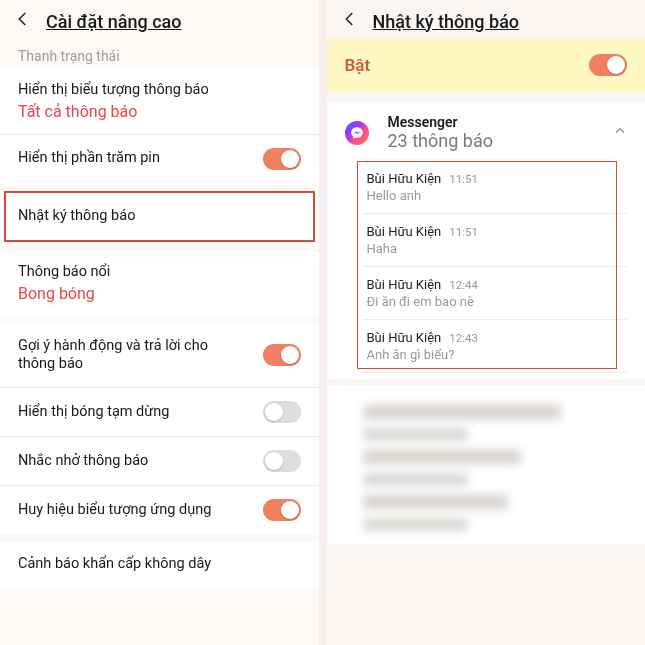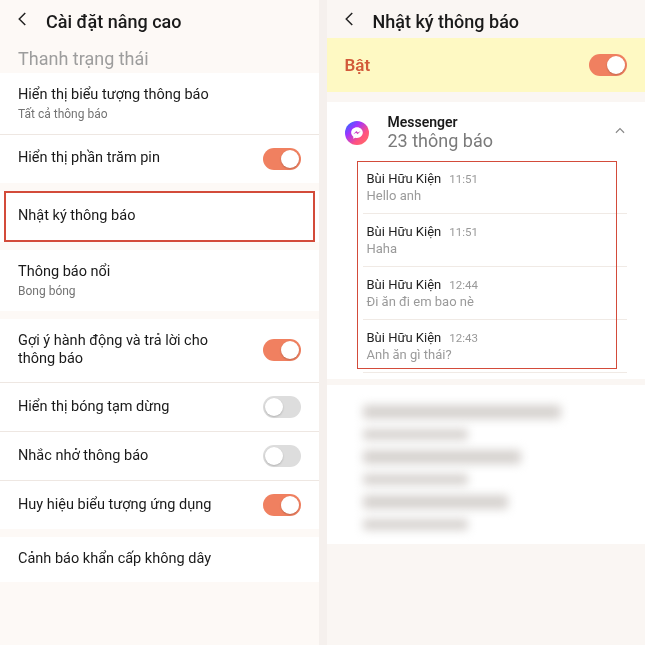--- a/index.html
+++ b/index.html
@@ -24,39 +24,40 @@
     display: flex;
     align-items: center;
     padding: 10px 14px 6px 14px;
     gap: 14px;
   }
   .back-icon svg { width: 18px; height: 18px; stroke: #222; stroke-width: 2; fill: none; }
   .header-title {
     font-size: 18px;
     font-weight: 500;
     color: #1a1a1a;
+    text-decoration: underline;
   }
   .section-label {
-    font-size: 18px;
+    font-size: 14px;
     color: #9d9d9d;
     padding: 10px 18px 4px 18px;
   }
   .row {
     background: #fff;
     padding: 13px 18px;
     border-bottom: 1px solid #eee7e2;
     display: flex;
     align-items: center;
     justify-content: space-between;
     position: relative;
   }
   .row:last-child { border-bottom: none; }
   .row-col { display: flex; flex-direction: column; gap: 2px; }
   .row-title { font-size: 14.5px; color: #1a1a1a; line-height: 1.3; }
-  .row-sub { font-size: 12px; color: #737373; }
+  .row-sub { font-size: 16px; color: #ef4444; }
   .toggle {
     width: 38px; height: 22px; border-radius: 11px; position: relative;
     background: #ddd;
     flex-shrink: 0;
   }
   .toggle.on { background: #f08060; }
   .toggle .knob {
     position: absolute; top: 2px; width: 18px; height: 18px; border-radius: 50%;
     background: #fff; transition: left .1s;
     box-shadow: 0 1px 2px rgba(0,0,0,0.2);
@@ -270,21 +271,21 @@
           <span class="notif-sender">Bùi Hữu Kiện</span>
           <span class="notif-time">12:44</span>
         </div>
         <div class="notif-msg">Đi ăn đi em bao nè</div>
       </div>
       <div class="notif">
         <div class="notif-top">
           <span class="notif-sender">Bùi Hữu Kiện</span>
           <span class="notif-time">12:43</span>
         </div>
-        <div class="notif-msg">Anh ăn gì thái?</div>
+        <div class="notif-msg">Anh ăn gì biểu?</div>
       </div>
       <div class="hl2"></div>
     </div>
   </div>
 
   <div class="blur-block">
     <div class="blur-line long"></div>
     <div class="blur-line short"></div>
     <div class="blur-line long" style="width:60%;"></div>
     <div class="blur-line short"></div>

